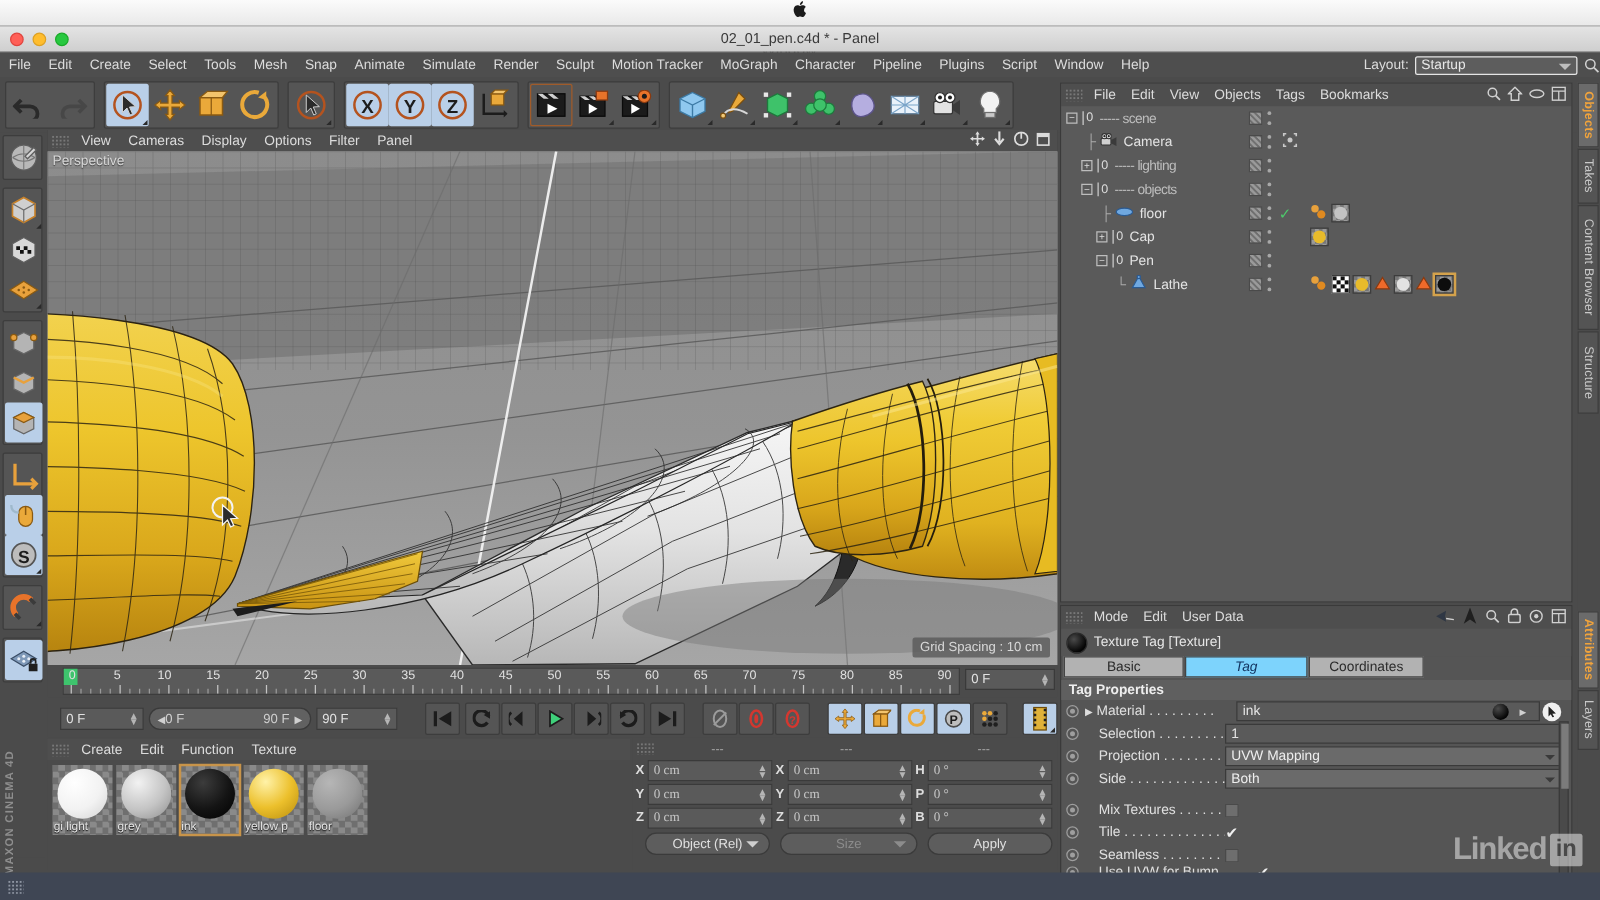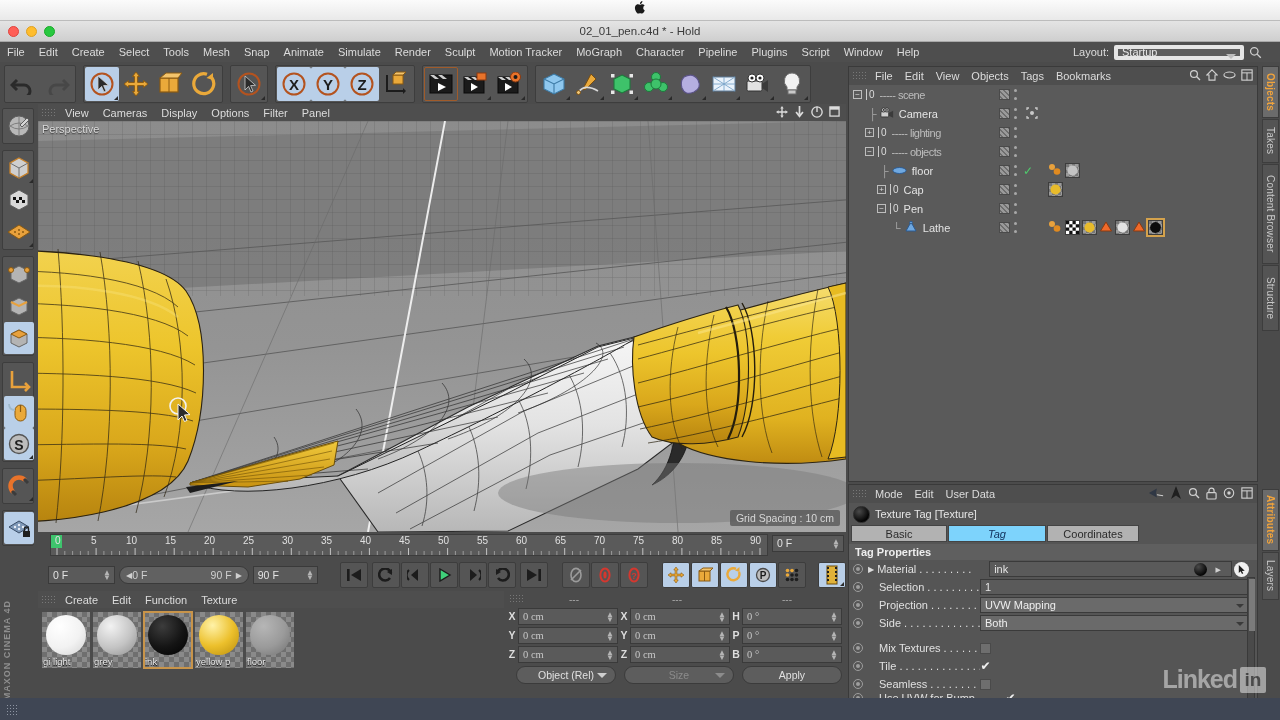--- a/index.html
+++ b/index.html
@@ -38,25 +38,25 @@
   .tl.y { background: #ffbd2e; border: 1px solid #dea123; }
   .tl.g { background: #28c840; border: 1px solid #1aab29; }
 
   
   .c4d-menu {
     position: absolute; left: 0; top: 42px; width: 1280px; height: 20px;
     background: #4e4e4e; display: flex; align-items: center;
     font-size: 11px; color: #dcdcdc;
   }
   .c4d-menu .mi { padding: 0 7px; line-height: 20px; white-space: nowrap; }
-  .layout-wrap { margin-left: auto; display: flex; align-items: center; padding-right: 18px; gap: 5px; }
+  .layout-wrap { margin-left: auto; display: flex; align-items: center; padding-right: 0; gap: 5px; }
   .layout-label { font-size: 11px; }
   .dd-box {
     width: 130px; height: 15px; background: #5d5d5d;
-    border: 4px solid #e5e5e5; border-radius: 2px;
+    border: 1px solid #e5e5e5; border-radius: 2px;
     display: flex; align-items: center; padding: 0 4px;
     font-size: 11px; position: relative; color: #e8e8e8;
   }
   .dd-arrow {
     position: absolute; right: 4px; top: 5px;
     width: 0; height: 0; border-left: 5px solid transparent;
     border-right: 5px solid transparent; border-top: 5px solid #bdbdbd;
   }
   .mag-ico { width: 13px; height: 13px; }
 
@@ -280,21 +280,21 @@
       </span>
     </div>
   </div>
 
   <div class="win-title">
     <div class="traffic">
       <span class="tl r"></span>
       <span class="tl y"></span>
       <span class="tl g"></span>
     </div>
-    <span>02_01_pen.c4d * - Hold</span>
+    <span>02_01_pen.c4d * - Panel</span>
   </div>
 
   <div class="c4d-menu">
     <span class="mi">File</span>
     <span class="mi">Edit</span>
     <span class="mi">Create</span>
     <span class="mi">Select</span>
     <span class="mi">Tools</span>
     <span class="mi">Mesh</span>
     <span class="mi">Snap</span>

